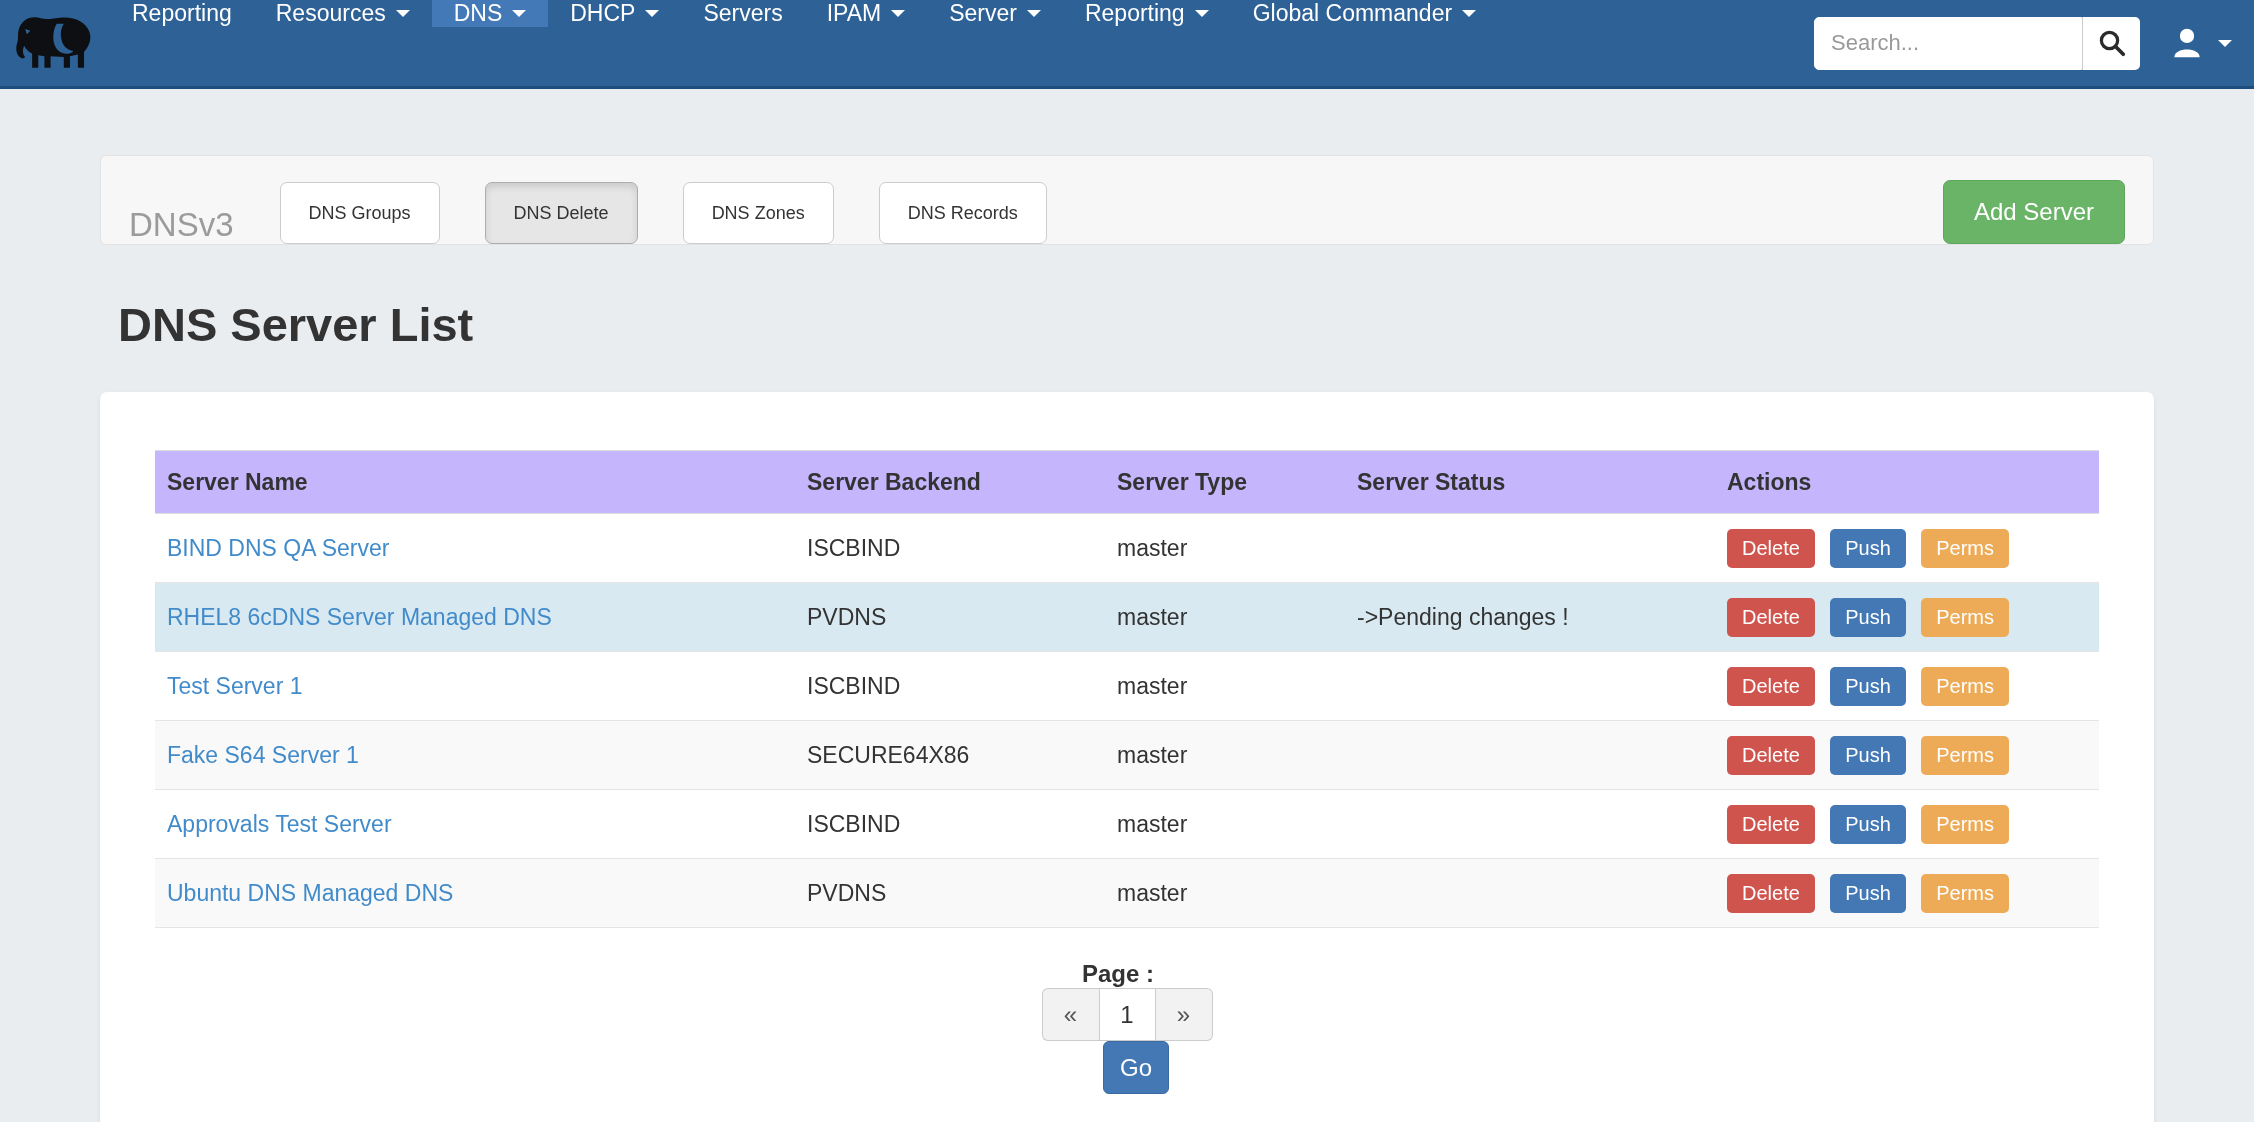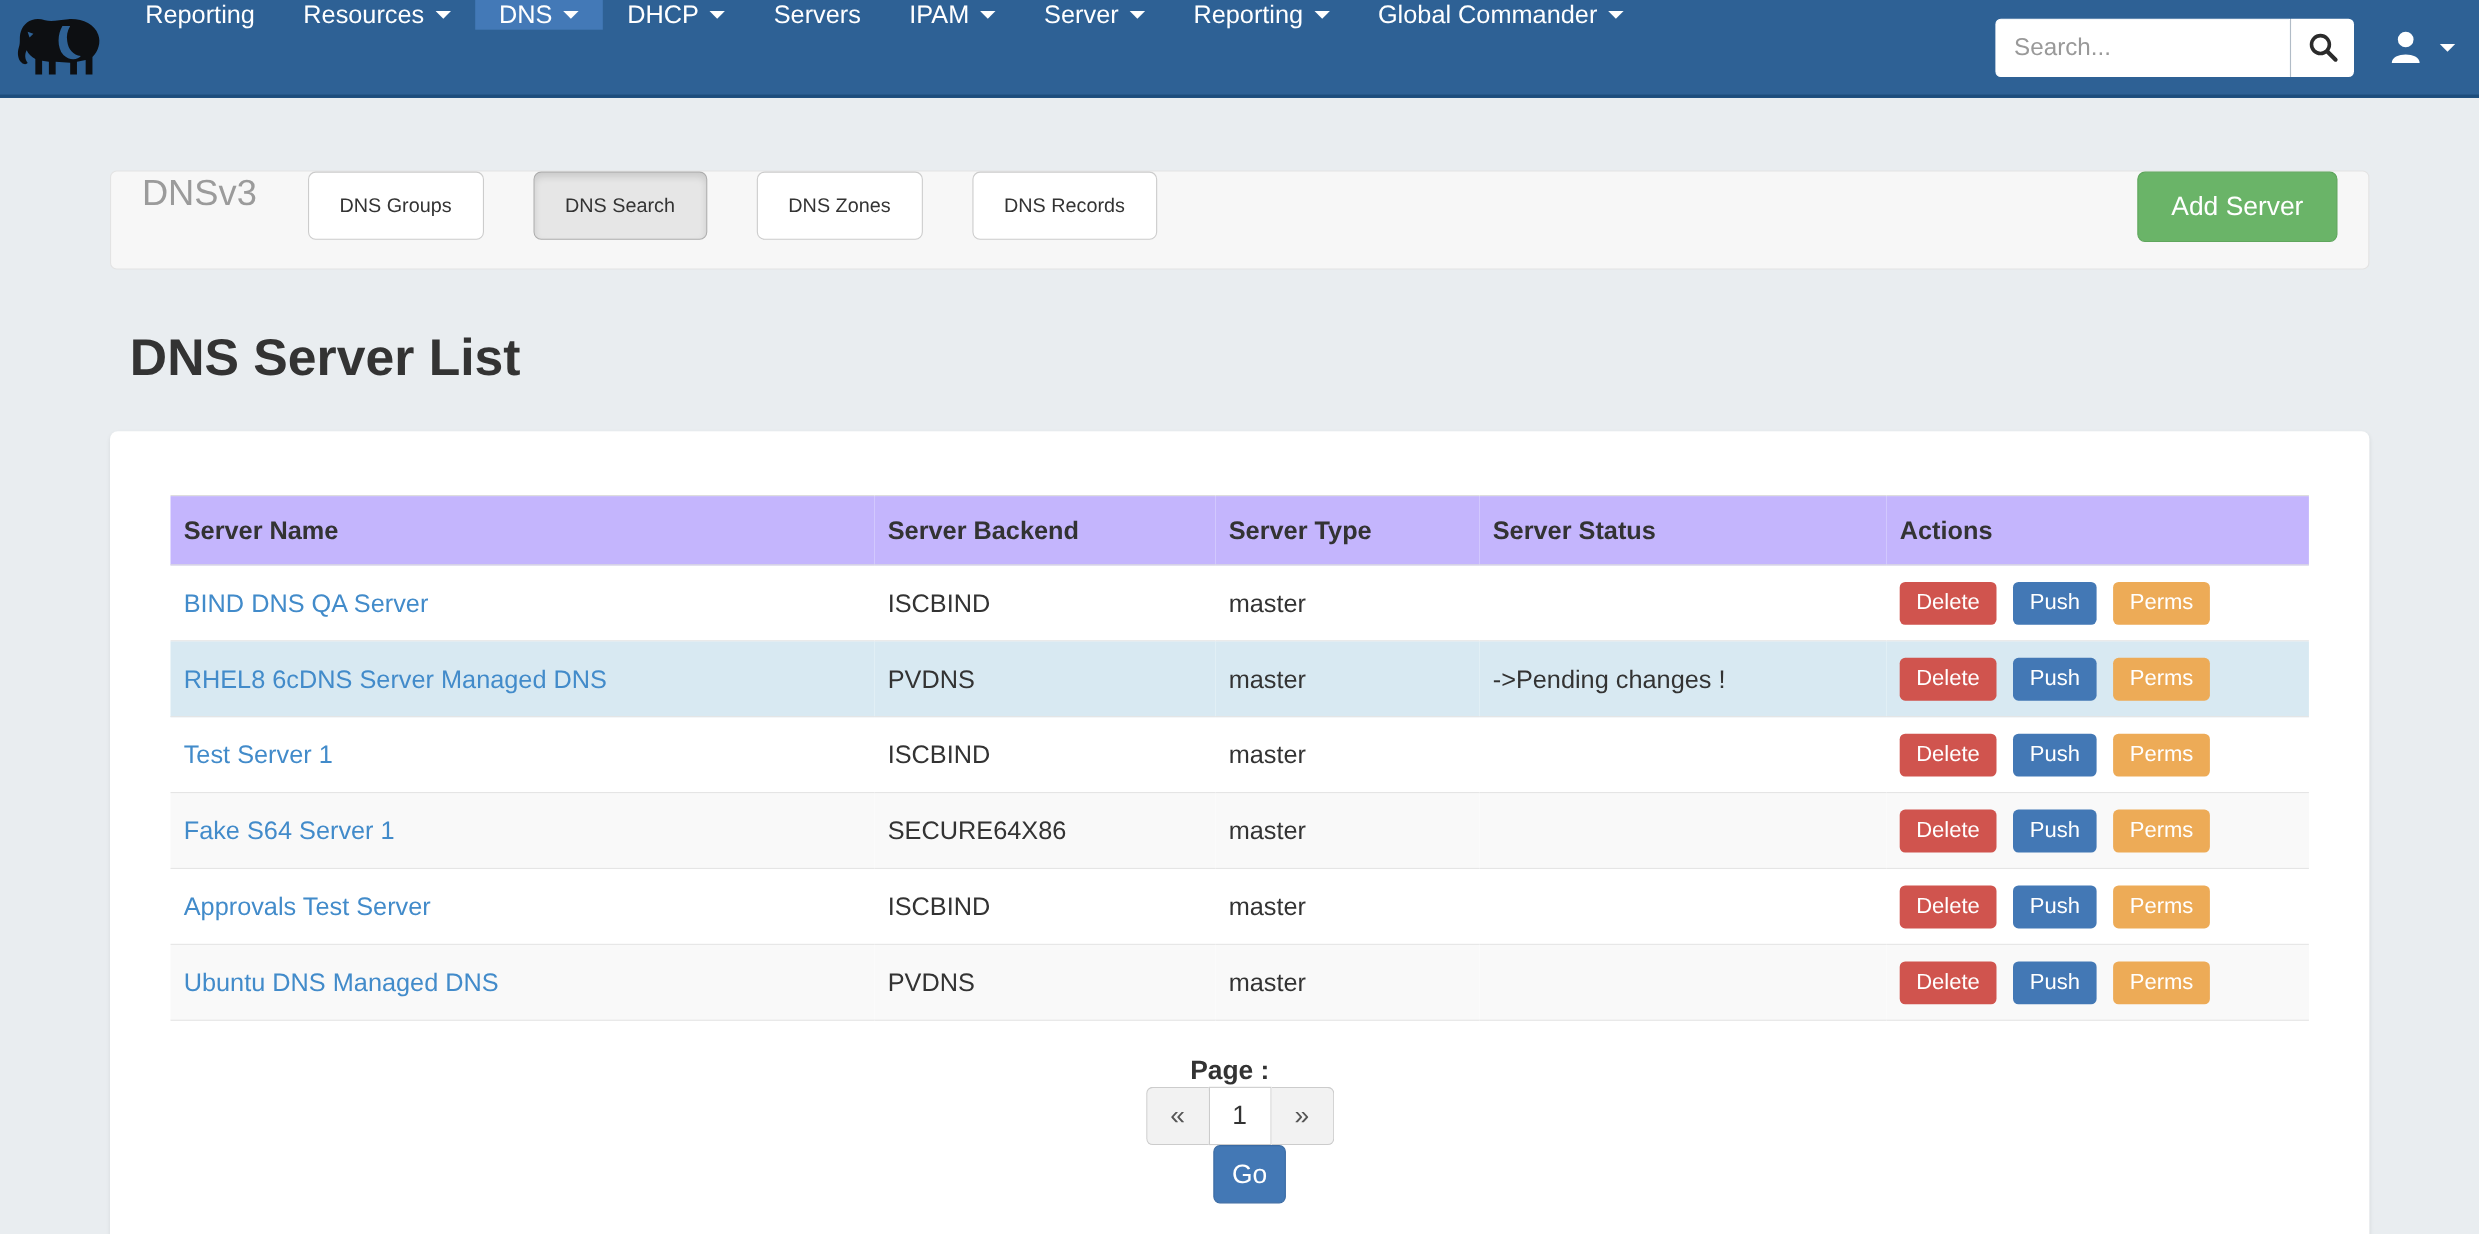--- a/index.html
+++ b/index.html
@@ -92,21 +92,21 @@
   .container { width: 2054px; margin: 0 auto; }
 
   
   .toolbar {
     margin-top: 66px;
     background: #f7f7f7;
     border: 1px solid #e3e3e3;
     border-radius: 6px;
     height: 90px;
     display: flex;
-    align-items: flex-start;
+    align-items: flex-end;
     padding: 0 28px;
   }
   .toolbar-title { font-size: 33px; color: #9b9b9b; margin-right: 46px; }
   .tab-btn {
     height: 62px;
     padding: 0 28px;
     margin-right: 45px;
     background: #fff;
     border: 1px solid #ccc;
     border-radius: 7px;
@@ -314,21 +314,21 @@
       <span class="caret"></span>
     </div>
   </div>
 </nav>
 
 <div class="container">
 
   <div class="toolbar">
     <span class="toolbar-title">DNSv3</span>
     <button class="tab-btn">DNS Groups</button>
-    <button class="tab-btn active">DNS Search</button>
+    <button class="tab-btn active">DNS Delete</button>
     <button class="tab-btn">DNS Zones</button>
     <button class="tab-btn">DNS Records</button>
     <button class="add-server-btn">Add Server</button>
   </div>
 
   <h1 class="page-title">DNS Server List</h1>
 
   <div class="panel">
     <table>
       <thead>

